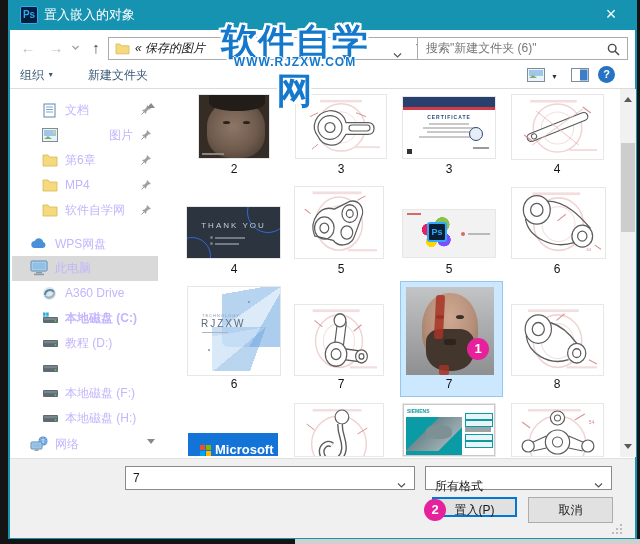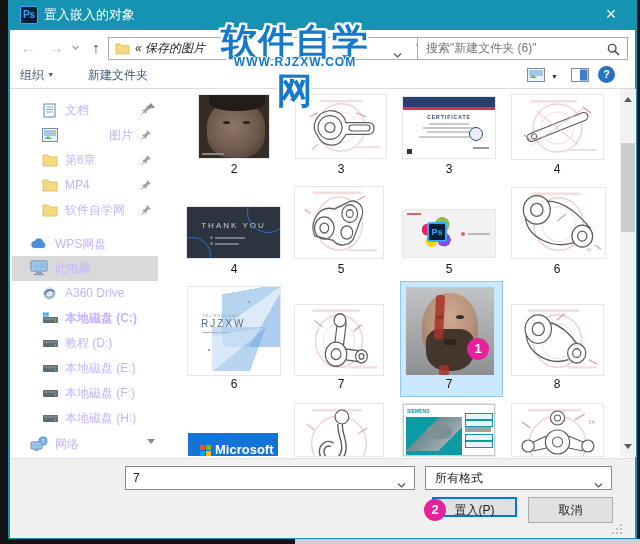--- a/index.html
+++ b/index.html
@@ -227,21 +227,20 @@
         <circle cx="13.5" cy="6" r="1" fill="#4fd052"></circle>
       </svg>
     <div class="side-label" style="left:57px;">教程 (D:)</div>
   </div>
   <div class="side-item" style="top:356px;">
     <svg class="abs" style="left:34px;top:8px;" width="17" height="9" viewBox="0 0 17 9">
         <rect x="1" y="1" width="15" height="7" rx="1" fill="#5d6a72"></rect>
         <rect x="2" y="2" width="13" height="2.2" fill="#78858d"></rect>
         <circle cx="13.5" cy="6" r="1" fill="#4fd052"></circle>
       </svg>
-    <div class="side-label" style="left:57px;">本地磁盘 (E:)</div>
   </div>
   <div class="side-item" style="top:381px;">
     <svg class="abs" style="left:34px;top:8px;" width="17" height="9" viewBox="0 0 17 9">
         <rect x="1" y="1" width="15" height="7" rx="1" fill="#5d6a72"></rect>
         <rect x="2" y="2" width="13" height="2.2" fill="#78858d"></rect>
         <circle cx="13.5" cy="6" r="1" fill="#4fd052"></circle>
       </svg>
     <div class="side-label" style="left:57px;">本地磁盘 (F:)</div>
   </div>
   <div class="side-item" style="top:432px;">
@@ -493,21 +492,21 @@
     </div>
 
   <div id="footer"></div>
   <div class="box" style="left:125px;top:466px;width:290px;height:24px;border-color:#8a8a8a;">
     <div style="position:absolute;left:7px;top:0;height:22px;line-height:22px;font-size:12px;color:#1a1a1a;">7</div>
     <div class="combo-chev"><svg width="9" height="7" viewBox="0 0 9 7">
           <path d="M1 1.5 L4.5 5 L8 1.5" fill="none" stroke="#555" stroke-width="1.2"></path>
         </svg></div>
   </div>
   <div class="box" style="left:425px;top:466px;width:187px;height:24px;border-color:#8a8a8a;">
-    <div style="position:absolute;left:9px;top:0;height:22px;line-height:22px;font-size:12px;color:#1a1a1a;">所有格式</div>
+    <div style="position:absolute;left:9px;top:8px;height:22px;line-height:22px;font-size:12px;color:#1a1a1a;">所有格式</div>
     <div class="combo-chev"><svg width="9" height="7" viewBox="0 0 9 7">
           <path d="M1 1.5 L4.5 5 L8 1.5" fill="none" stroke="#555" stroke-width="1.2"></path>
         </svg></div>
   </div>
   <div class="btn btn-default" style="left:432px;top:497px;width:85px;height:20px;">置入(P)</div>
   <div class="btn" style="left:528px;top:497px;width:85px;height:26px;">取消</div>
   <div class="badge" style="left:424px;top:499px;">2</div>
   <div class="grip" style="right:18px;bottom:10px;"></div>
 
   <div id="wm1">软件自学网</div>

